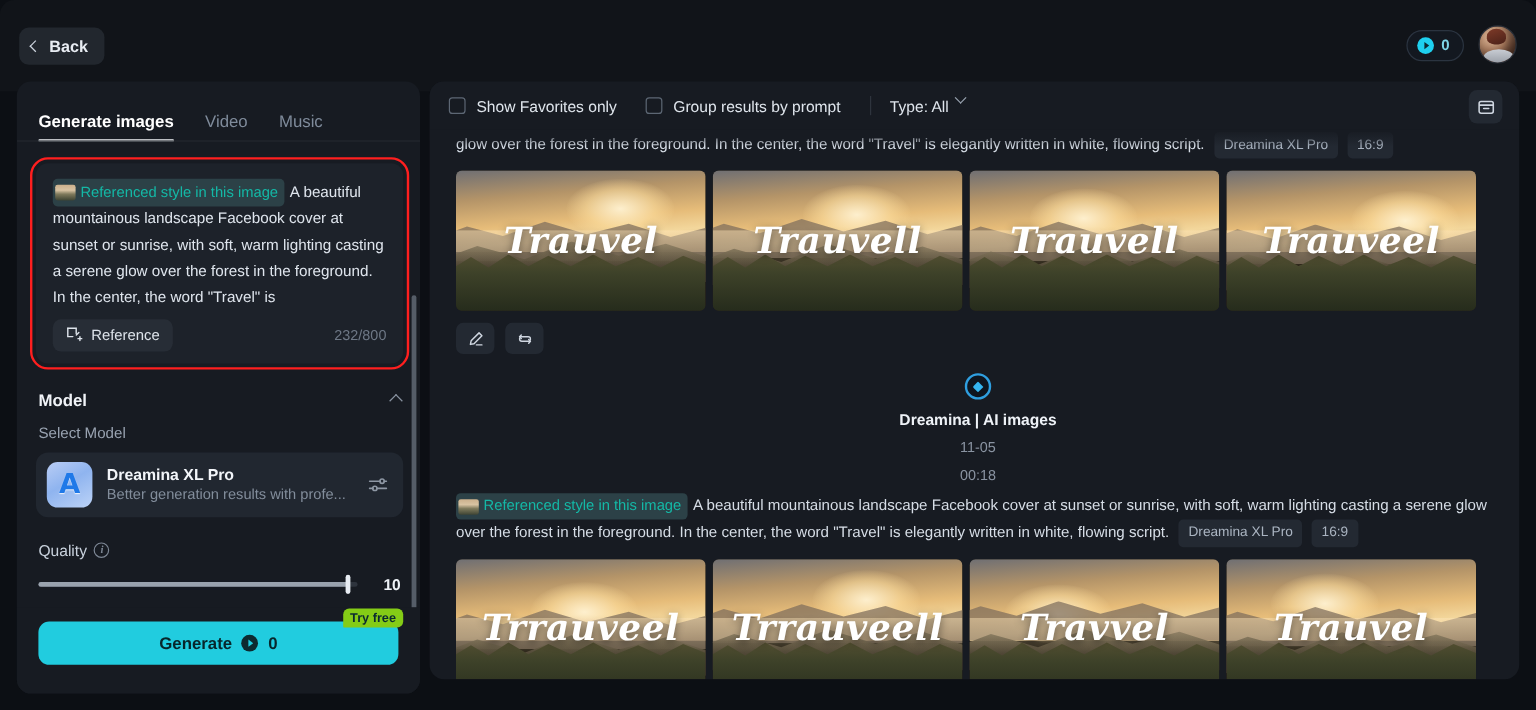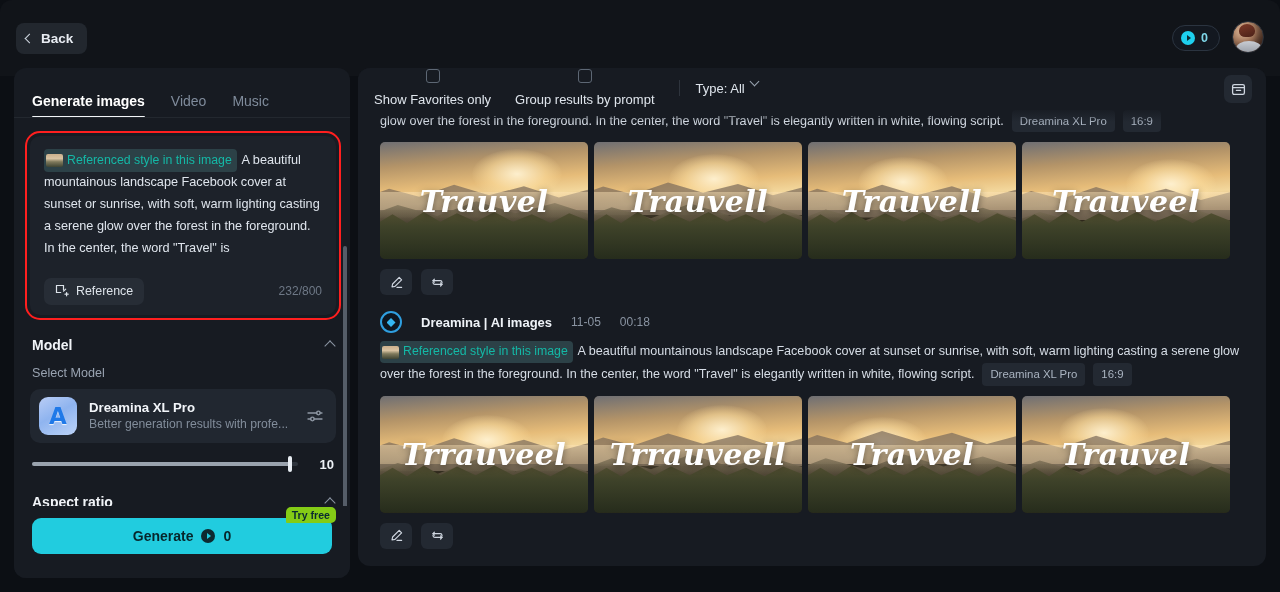--- a/index.html
+++ b/index.html
@@ -117,21 +117,21 @@
     margin-right: 2px;
   }
   .ref-thumb {
     width: 17px; height: 13px; border-radius: 2px;
     background: linear-gradient(180deg,#cbb08c 0%,#d8c3a2 35%,#7f7a5c 60%,#3e4433 100%);
     display:inline-block;
   }
   .ref-chip-label { color: #14b8a6; font-size: 12.3px; }
   .prompt-foot {
     display: flex; align-items: center; justify-content: space-between;
-    margin-top: 18px;
+    margin-top: 6px;
   }
   .ref-btn {
     display: flex; align-items: center; gap: 7px;
     background: #272d36; border-radius: 7px;
     height: 27px; padding: 0 11px; cursor: pointer; border: none;
     color: #dde3ea; font-size: 12.4px;
   }
   .ref-btn svg { display: block; }
   .char-count { color: #6e7886; font-size: 12px; }
 
@@ -226,21 +226,21 @@
     width: 908px; height: 498px;
     background: #171b22; border-radius: 12px;
     overflow: hidden;
   }
   .main-toolbar {
     position: absolute; left: 0; top: 0; right: 0; height: 40px;
     display: flex; align-items: center; padding: 0 16px; gap: 0;
     z-index: 4; background: #171b22;
   }
   .cbox {
-    display: flex; align-items: center; gap: 9px; cursor: pointer; margin-right: 24px; flex-direction: column;
+    display: flex; align-items: center; gap: 9px; cursor: pointer; margin-right: 24px;
   }
   .cbox .box {
     width: 14px; height: 14px; border: 1.4px solid #5d6774; border-radius: 3px;
   }
   .cbox .lbl { color: #dfe5ec; font-size: 13px; }
   .vdiv { width: 1px; height: 16px; background: #2e343d; margin: 0 16px 0 0; }
   .type-sel { display: flex; align-items: flex-start; gap: 6px; cursor: pointer; }
   .type-sel .lbl { color: #dfe5ec; font-size: 13px; }
   .chev-down {
     width: 7px; height: 7px; border-right: 1.5px solid #9aa4b1; border-bottom: 1.5px solid #9aa4b1;
@@ -303,21 +303,21 @@
     font-family: "DejaVu Serif", serif;
     font-style: italic; font-weight: 700;
     letter-spacing: .5px;
     text-shadow: 0 2px 7px rgba(0,0,0,.45);
   }
   .acts { display: flex; gap: 9px; margin-top: 10px; }
   .act {
     width: 32px; height: 26px; border-radius: 6px; background: #232932;
     display: flex; align-items: center; justify-content: center; cursor: pointer;
   }
-  .res-head { display: flex; align-items: center; gap: 19px; margin-top: 16px; }
+  .res-head { display: flex; align-items: center; gap: 9px; margin-top: 16px; flex-direction: column; }
   .dream-ico {
     width: 22px; height: 22px; border-radius: 50%;
     background: #0e1620; border: 2px solid #2f9fe0;
     display: flex; align-items: center; justify-content: center;
   }
   .dream-ico::after {
     content:""; width: 9px; height: 9px; background: #35b6f2;
     clip-path: polygon(50% 0%, 100% 50%, 50% 100%, 0% 50%);
   }
   .res-name { color: #eef2f7; font-size: 13px; font-weight: 700; }
@@ -392,20 +392,24 @@
           <div class="model-name">Dreamina XL Pro</div>
           <div class="model-desc">Better generation results with profe...</div>
         </div>
         <svg class="slider-icon" width="18" height="18" viewBox="0 0 18 18">
           <path d="M2 6h9M14 6h2M2 12h3M8 12h8" stroke="#aab4c1" stroke-width="1.3" stroke-linecap="round"></path>
           <circle cx="12.4" cy="6" r="1.8" fill="none" stroke="#aab4c1" stroke-width="1.3"></circle>
           <circle cx="6.4" cy="12" r="1.8" fill="none" stroke="#aab4c1" stroke-width="1.3"></circle>
         </svg>
       </div>
 
+      <div class="quality-head">
+        <span class="quality-label">Quality</span>
+        <span class="info-circle">i</span>
+      </div>
       <div class="slider-row">
         <div class="slider-track">
           <div class="slider-fill" id="qfill" style="width: 97%;"></div>
           <div class="slider-knob" id="qknob" style="left: calc(97% - 2px);"></div>
         </div>
         <span class="slider-val">10</span>
       </div>
 
       <div class="ar-head">
         <span class="ar-title">Aspect ratio</span>

